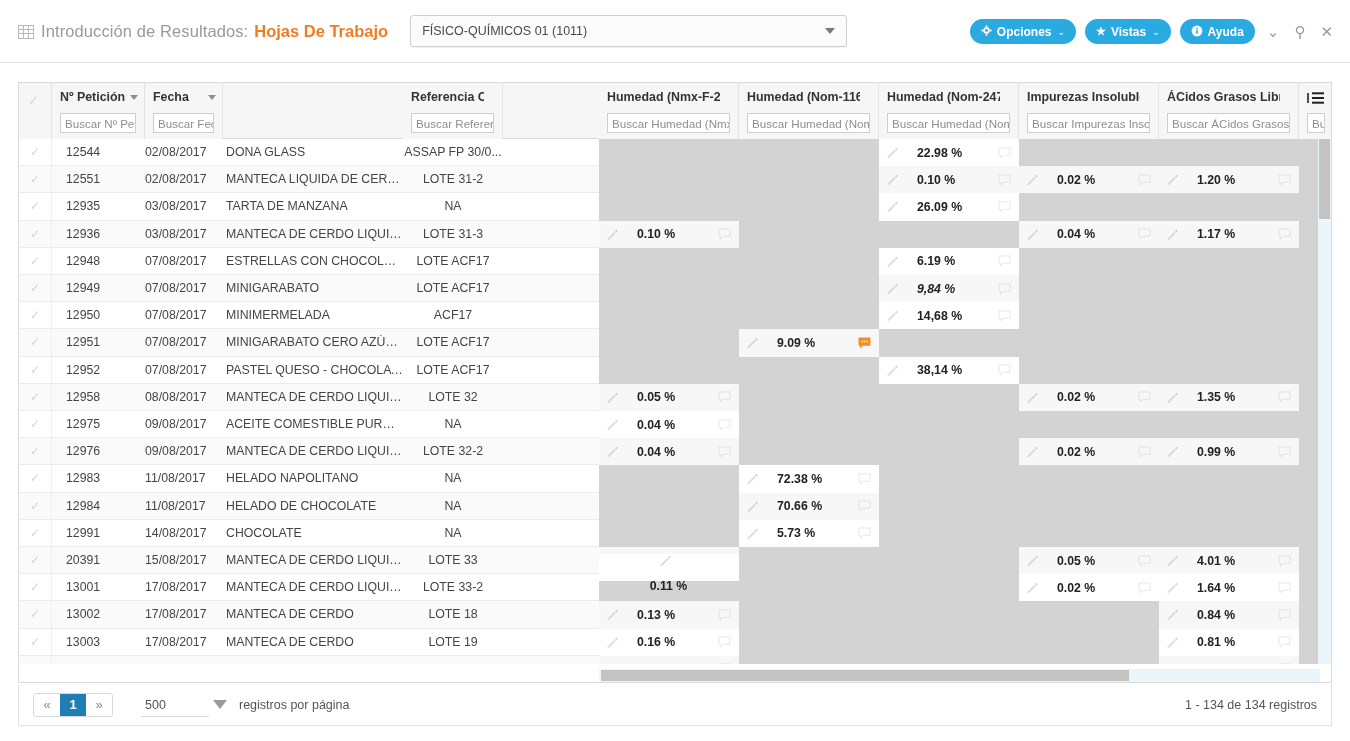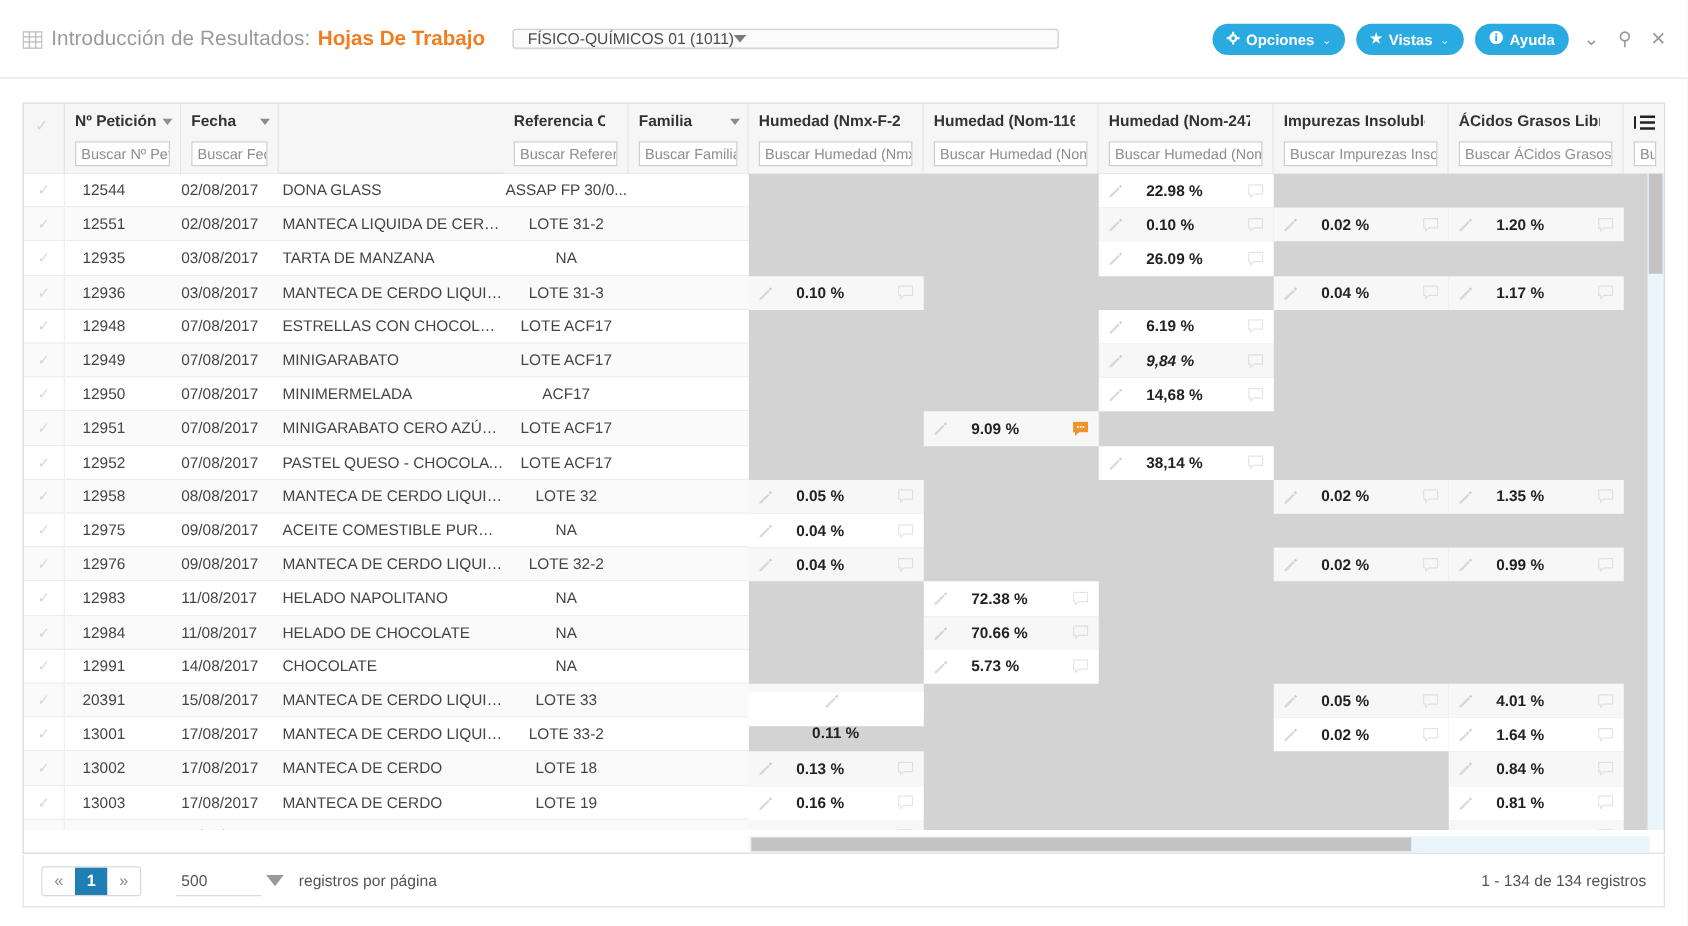--- a/index.html
+++ b/index.html
@@ -26,24 +26,24 @@
   }
   .title-static {
     font-size:16.5px; color:#9a9a9a; margin-left:7px; white-space:nowrap;
     letter-spacing:.1px;
   }
   .title-accent {
     font-size:16.5px; color:#f07d20; font-weight:bold; margin-left:6px;
     white-space:nowrap;
   }
   .sheet-select {
-    margin-left:22px; width:437px; height:16px;
+    margin-left:22px; width:437px; height:32px;
     border:1px solid #cfcfcf; border-radius:3px;
     background:#fbfbfb;
-    display:flex; align-items:center; 
+    display:flex; align-items:center; justify-content:space-between;
     padding:0 11px;
     font-size:12.5px; color:#4a4a4a;
     box-shadow: 0 1px 1px rgba(0,0,0,.05);
   }
   .sheet-select .caret {
     width:0;height:0;border-left:5px solid transparent;border-right:5px solid transparent;
     border-top:6px solid #7a7a7a;
   }
   .hdr-right {
     position:absolute; right:14px; top:19px;
@@ -243,25 +243,20 @@
         <span class="hcaret"></span>
         <span class="hsearch">Buscar Fecha</span>
       </div>
 
 
       <div class="hcell" style="left:384px;width:100px;">
         <span class="htitle">Referencia Clie...</span>
         <span class="hsearch">Buscar Referencia</span>
       </div>
 
-      <div class="hcell" style="left:484px;width:96px;">
-        <span class="htitle">Familia</span>
-        <span class="hcaret"></span>
-        <span class="hsearch">Buscar Familia</span>
-      </div>
 
       <div class="hcell" style="left:580px;width:140px;">
         <span class="htitle">Humedad (Nmx-F-211) ...</span>
         <span class="hsearch">Buscar Humedad (Nmx</span>
       </div>
 
       <div class="hcell" style="left:720px;width:140px;">
         <span class="htitle">Humedad (Nom-116) (2...</span>
         <span class="hsearch">Buscar Humedad (Nom</span>
       </div>

